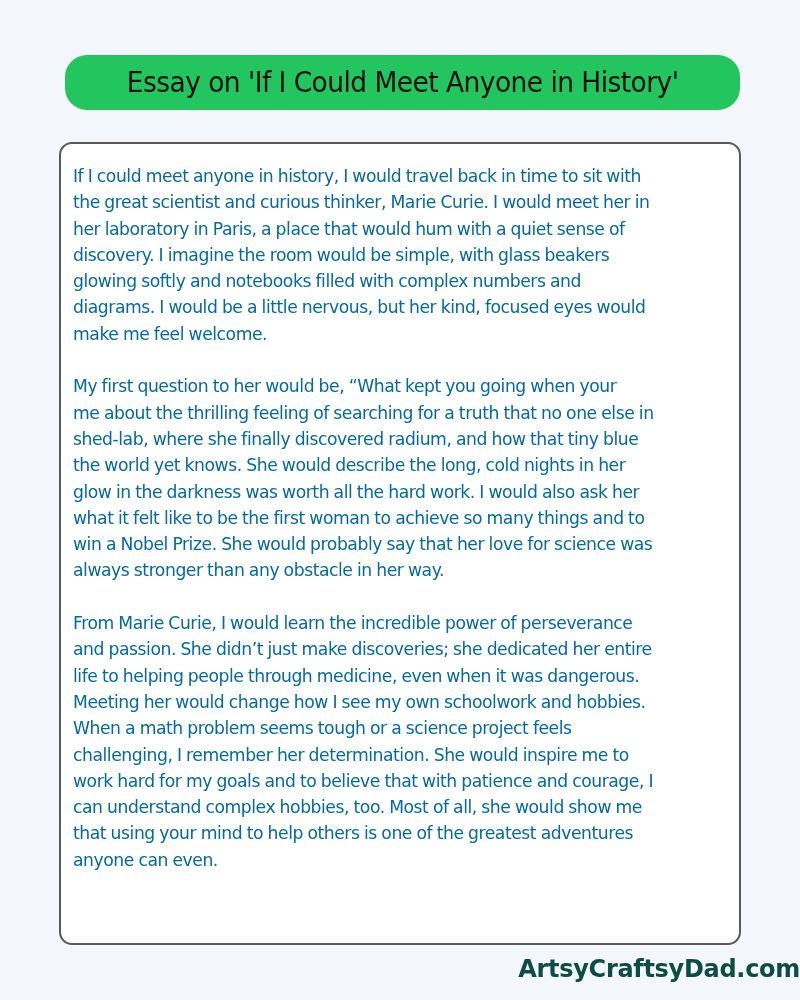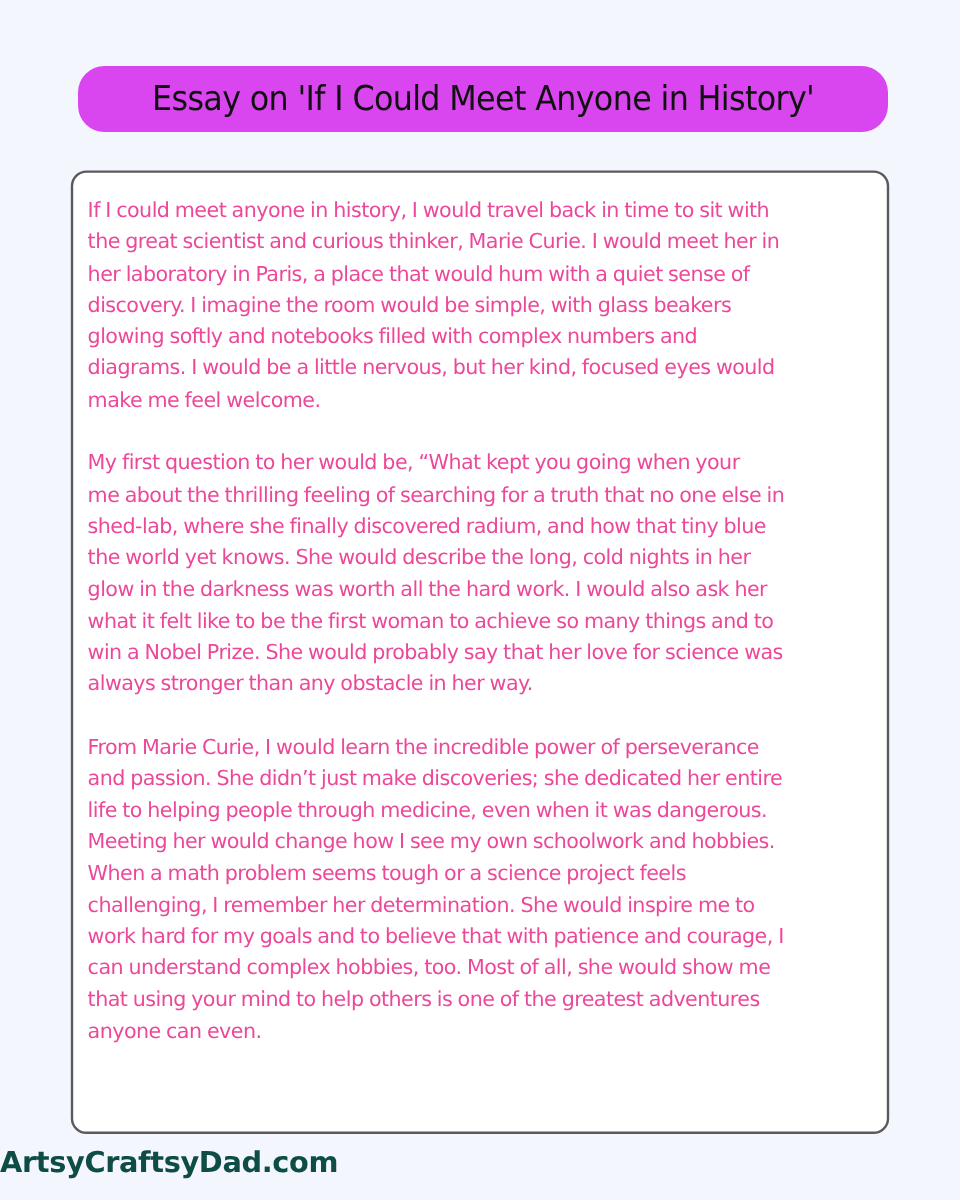--- a/index.html
+++ b/index.html
@@ -13,21 +13,21 @@
       position: relative;
       overflow: hidden;
       font-family: "DejaVu Sans", sans-serif;
     }
     .title-box {
       position: absolute;
       left: 65px;
       top: 55px;
       width: 675px;
       height: 55px;
-      background: #d946ef;
+      background: #22c55e;
       border-radius: 22px;
       display: flex;
       align-items: center;
       justify-content: center;
     }
     .title-text {
       font-family: "DejaVu Sans", sans-serif;
       font-size: 28.5px;
       color: #111111;
       white-space: nowrap;
@@ -48,35 +48,35 @@
     .card-body {
       position: absolute;
       left: 12px;
       top: 19px;
       width: 670px;
     }
     .para {
       font-family: "DejaVu Sans", sans-serif;
       font-size: 17.2px;
       line-height: 26.3px;
-      color: #ec4899;
+      color: #0369a1;
       margin: 0 0 26.3px 0;
       letter-spacing: -0.45px;
       word-spacing: -0.5px;
     }
     .line {
       display: block;
       white-space: nowrap;
     }
     .footer {
       position: absolute;
       left: 0;
       top: 955px;
       width: 800px;
-      text-align: left;
+      text-align: right;
     }
     .footer-text {
       font-family: "DejaVu Sans", sans-serif;
       font-weight: bold;
       font-size: 24px;
       color: #0e4d45;
       letter-spacing: -0.3px;
     }
   </style>
 </head>

